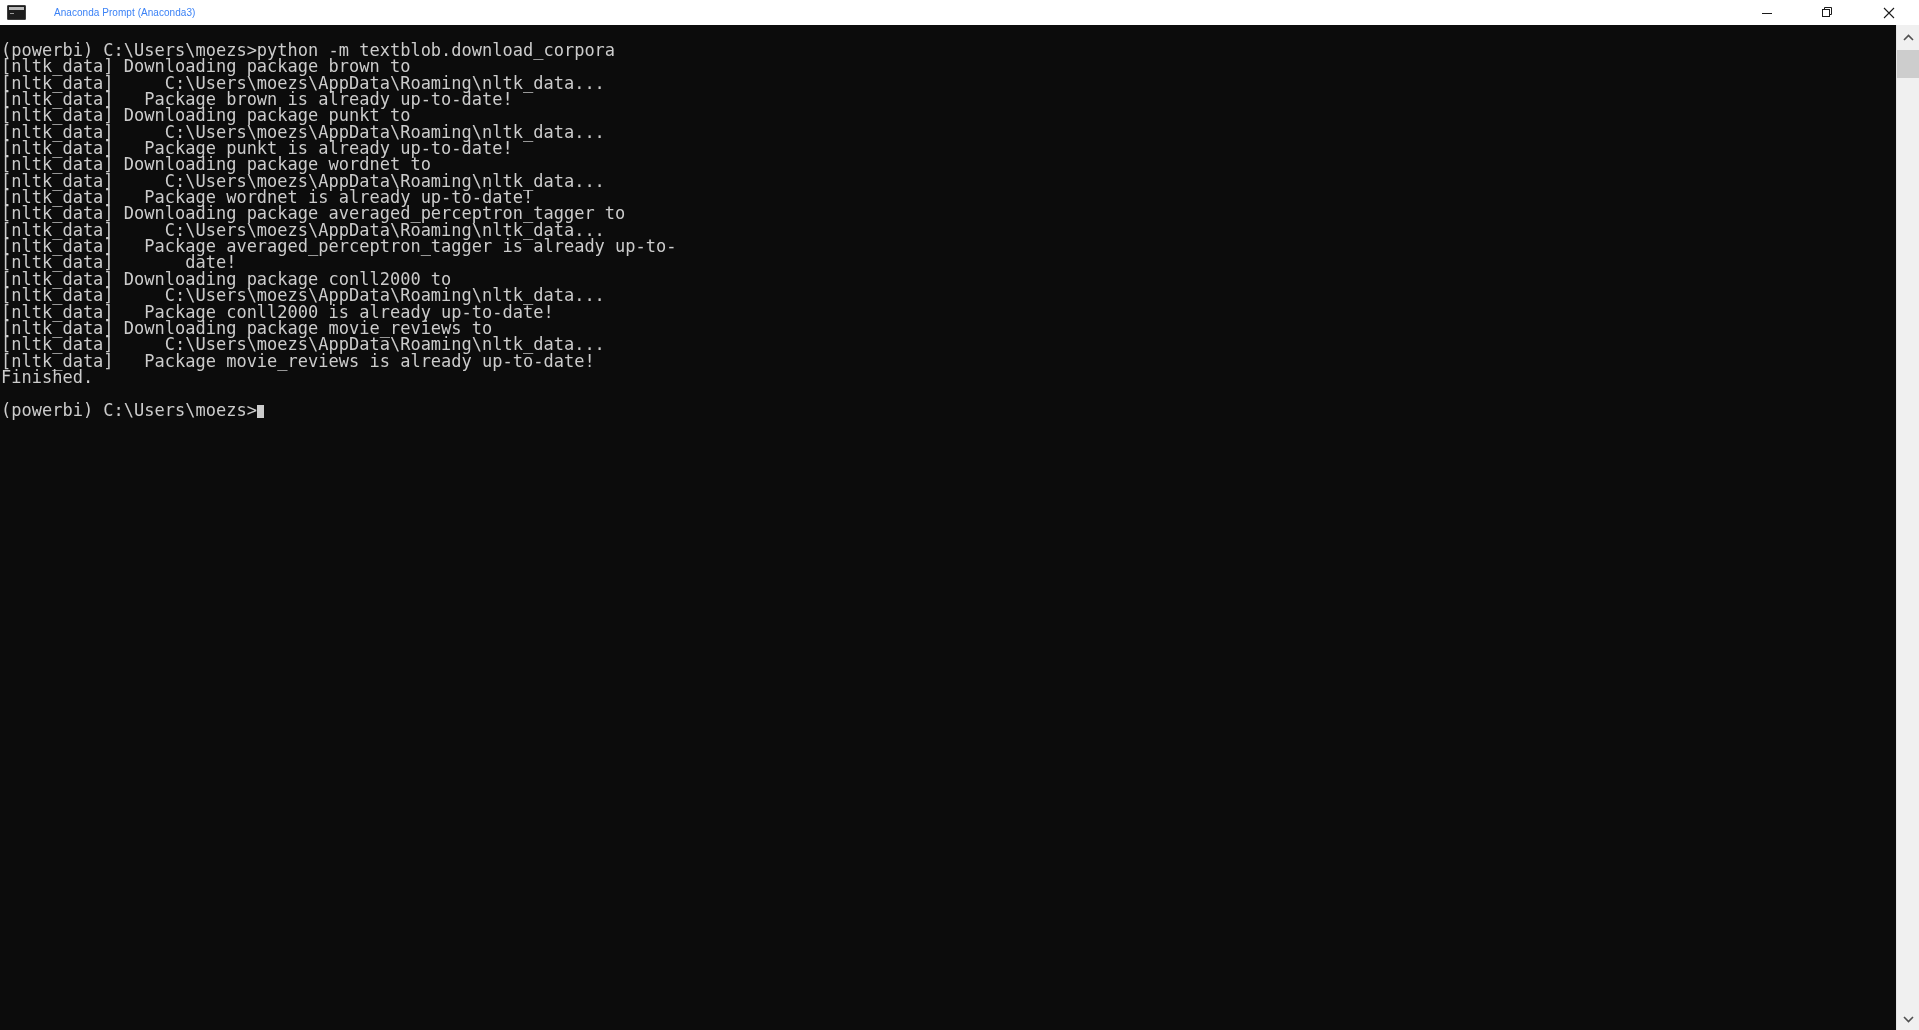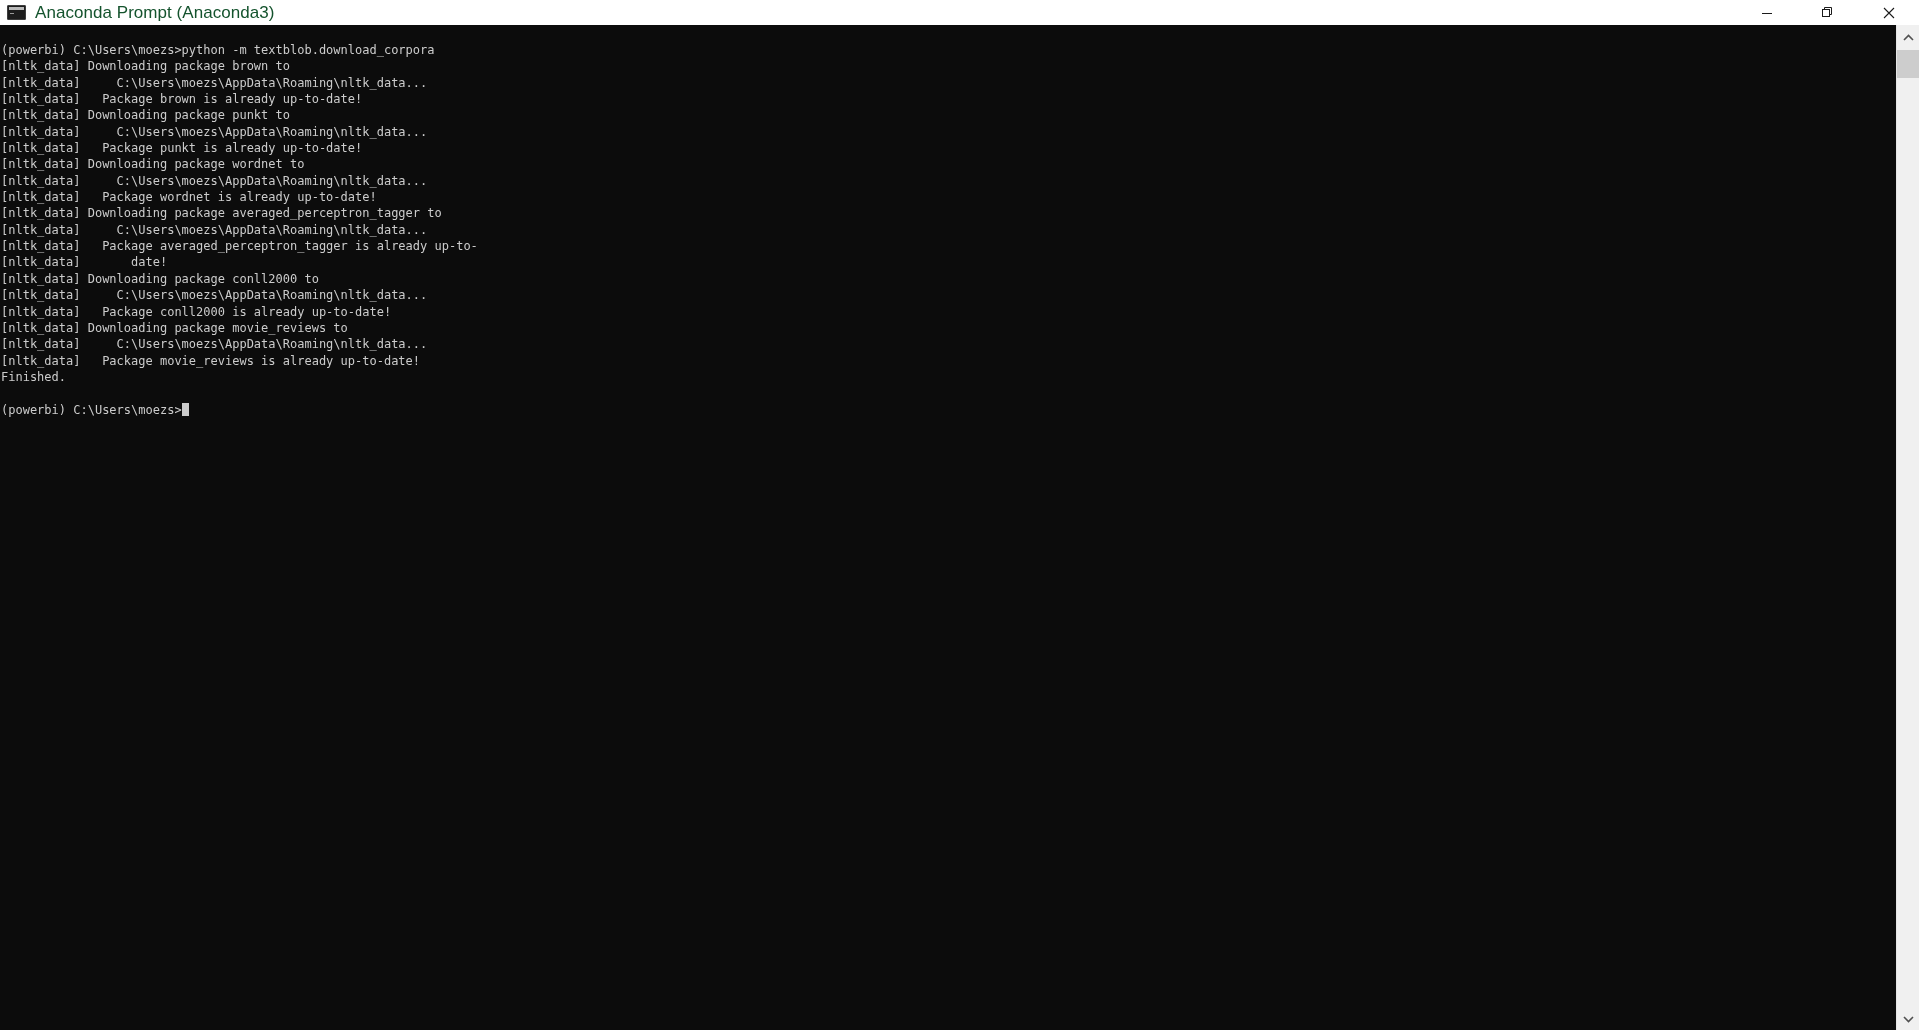--- a/index.html
+++ b/index.html
@@ -55,25 +55,26 @@
   }
   .app-icon::after {
     content: "";
     position: absolute;
     left: 2px; top: 7px;
     width: 4px;
     height: 1px;
     background: #9a9a9a;
   }
   .title-text {
-    font-size: 17px;
-    color: #14532d;
+    font-size: 10px;
+    color: #3b82f6;
     line-height: 25px;
     white-space: nowrap;
     letter-spacing: 0.05px;
+    margin-left: 19px;
   }
   .win-controls {
     position: absolute;
     right: 0; top: 0;
     height: 25px;
     display: flex;
   }
   .win-btn {
     width: 61px;
     height: 25px;
@@ -93,21 +94,21 @@
     width: 1919px;
     height: 1005px;
     background: #0c0c0c;
     overflow: hidden;
   }
   .console-text {
     position: absolute;
     left: 1px;
     top: 17px;
     font-family: "DejaVu Sans Mono", "Liberation Mono", monospace;
-    font-size: 12px;
+    font-size: 17px;
     line-height: 16.35px;
     color: #cccccc;
     white-space: pre;
     letter-spacing: 0px;
   }
   .cline {
     display: block;
     height: 16.35px;
     white-space: pre;
   }

